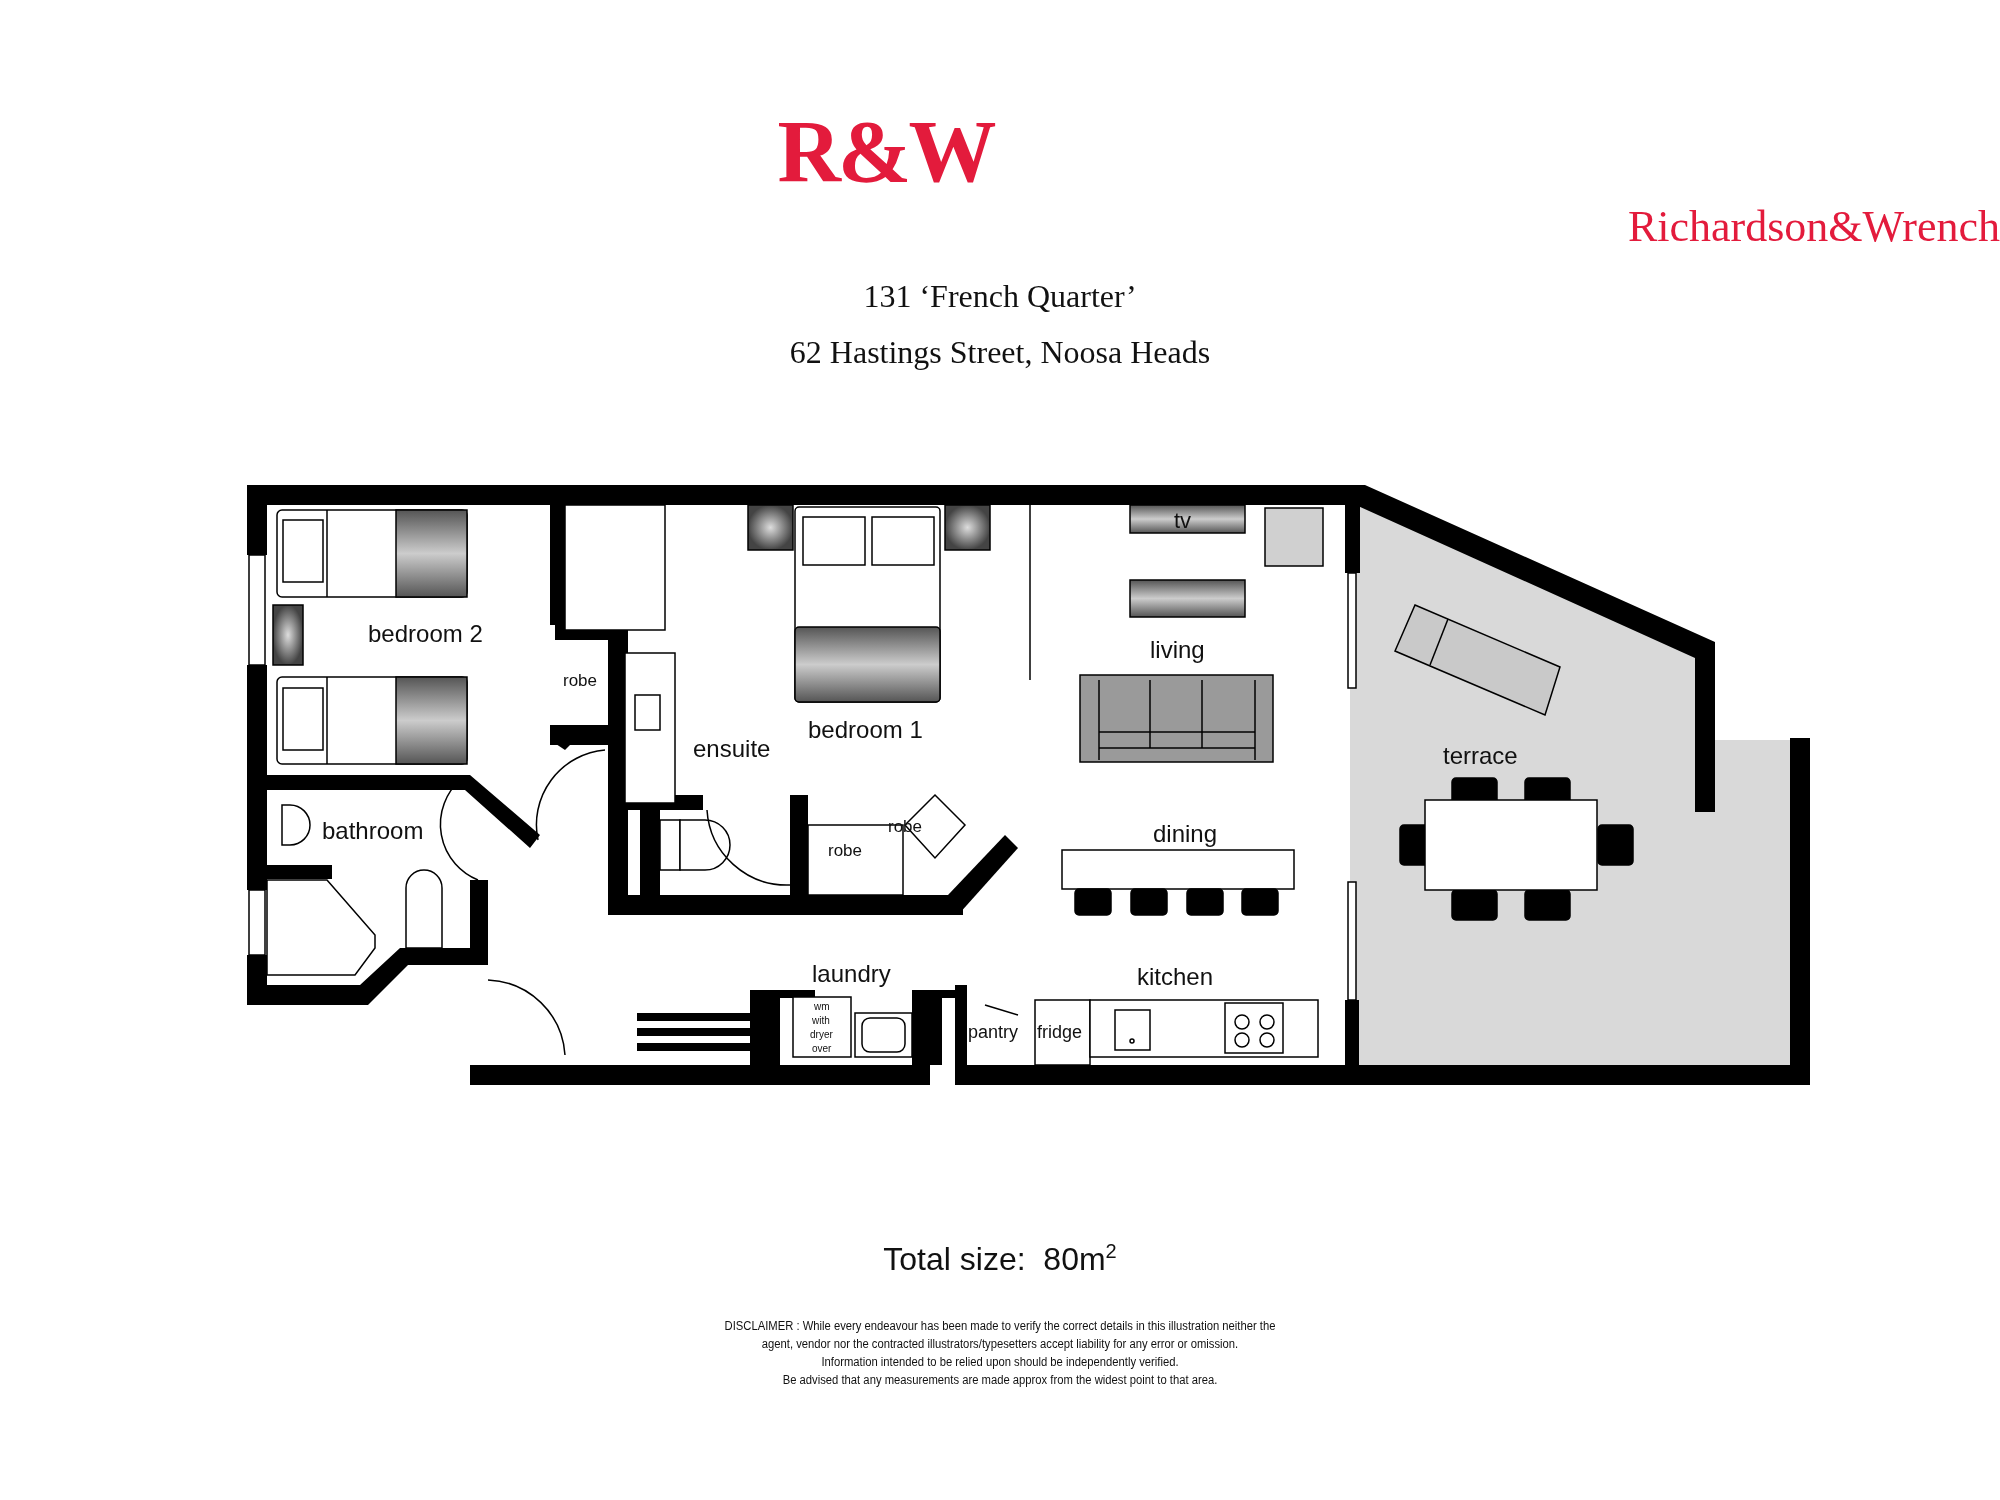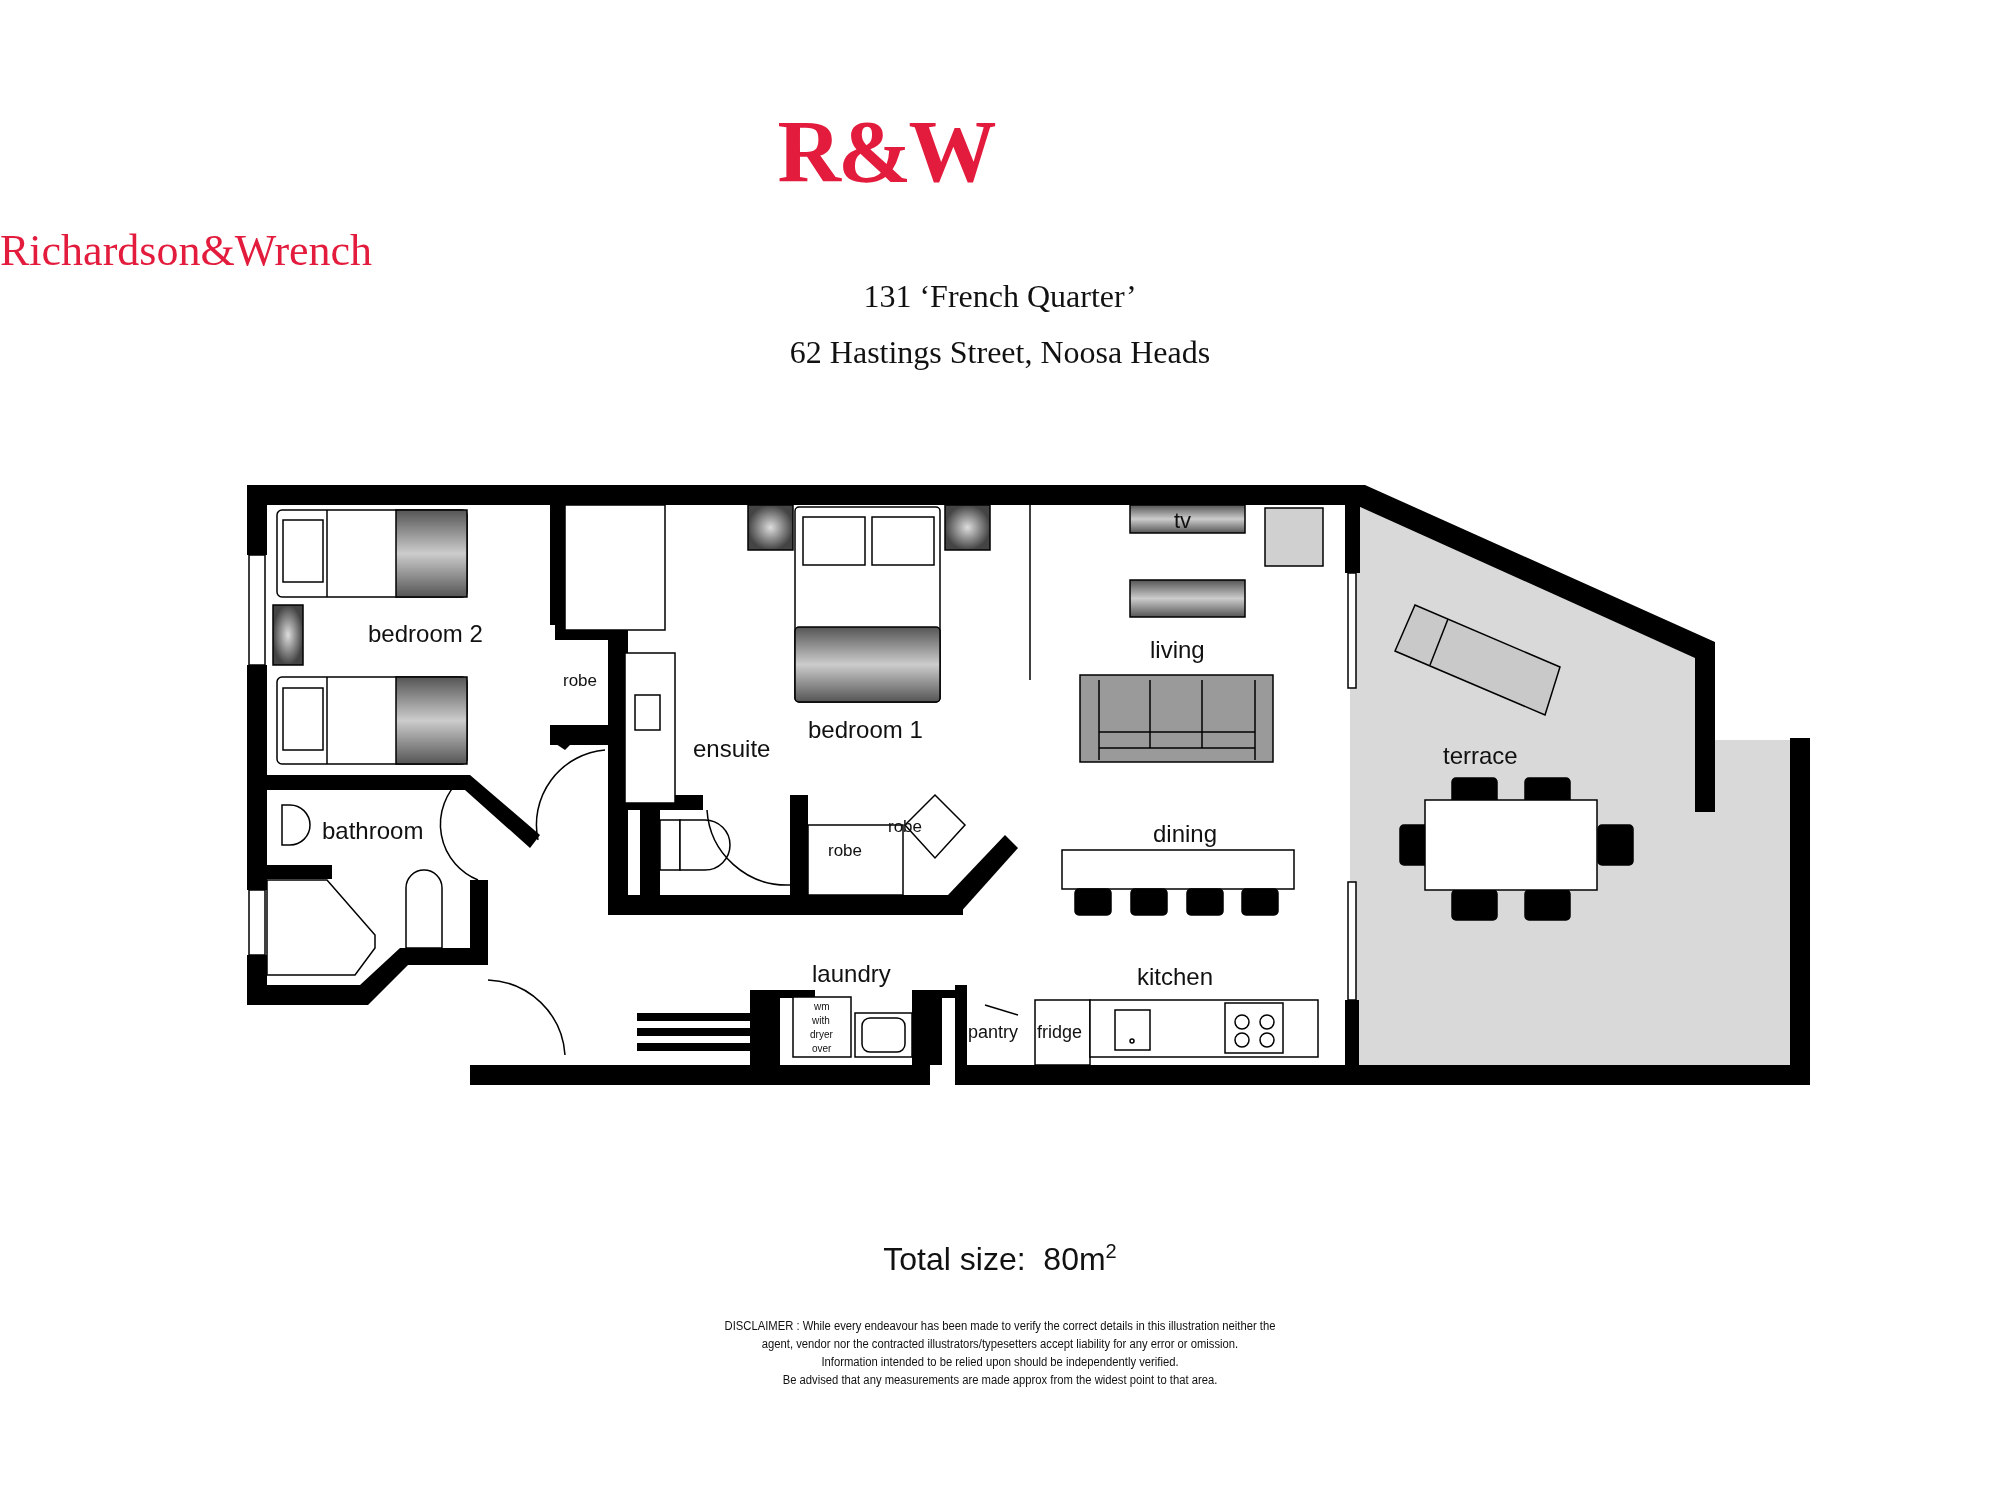--- a/index.html
+++ b/index.html
@@ -1,18 +1,18 @@
 <!DOCTYPE html>
 <html><head>
 <meta charset="utf-8">
 <style>
   html, body { margin: 0; padding: 0; background: #ffffff; }
   body { width: 2000px; height: 1500px; position: relative; overflow: hidden; font-family: "Liberation Sans", sans-serif; }
   .logo-mark { position: absolute; left: 0; width: 1771px; top: 108px; text-align: center; font-family: "Liberation Serif", serif; font-weight: bold; font-size: 88px; letter-spacing: -3px; line-height: 1; }
-  .logo-name { position: absolute; left: 0; width: 2000px; top: 205px; text-align: left; font-family: "Liberation Serif", serif; font-size: 44px; line-height: 1; margin-top: 24px; }
+  .logo-name { position: absolute; left: 0; width: 2000px; top: 205px; text-align: right; font-family: "Liberation Serif", serif; font-size: 44px; line-height: 1; }
   .addr { position: absolute; left: 0; width: 2000px; text-align: center; font-family: "Liberation Serif", serif; font-size: 32px; color: #111; line-height: 1; }
   .addr1 { top: 280px; }
   .addr2 { top: 336px; }
   .plan { position: absolute; left: 0; top: 0; }
   .room-label { font-family: "Liberation Sans", sans-serif; fill: #111; }
   .total { position: absolute; left: 0; width: 2000px; top: 1240px; text-align: center; font-size: 32px; color: #111; }
   .total sup { font-size: 20px; }
   .disclaimer { position: absolute; left: 0; width: 2000px; top: 1317px; text-align: center; font-size: 12.5px; line-height: 18px; color: #111; font-family: "Liberation Sans", sans-serif; transform: scaleX(0.9); }
 </style>
 </head>

